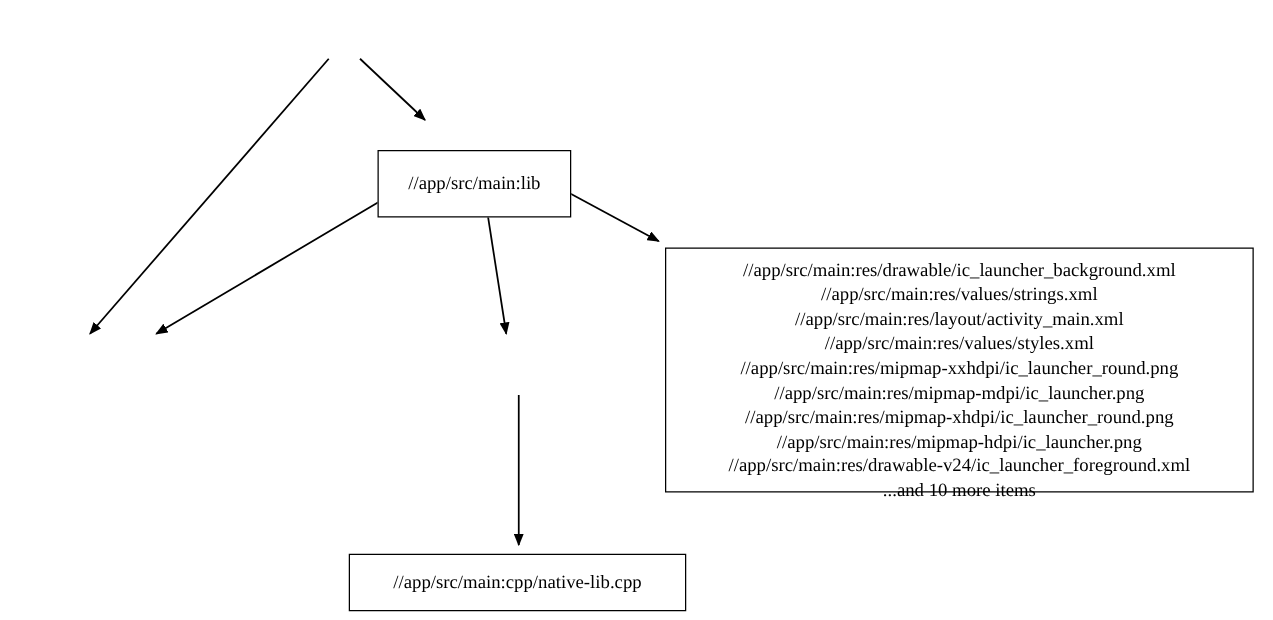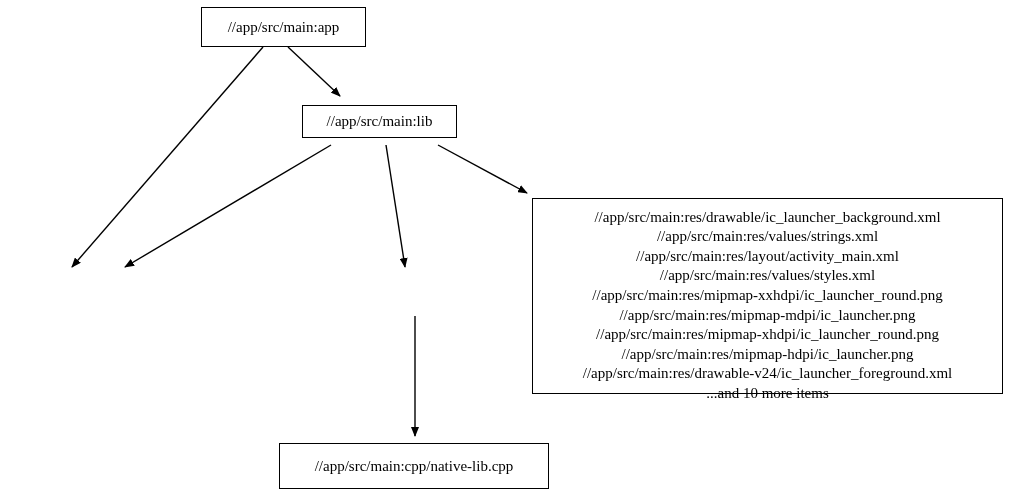--- a/index.html
+++ b/index.html
@@ -73,25 +73,22 @@
 
     <path d="M 331,145 L 125,267" fill="none" stroke="#000000" stroke-width="1.4" marker-end="url(#arrowhead)"></path>
 
     <path d="M 386,145 L 405,267" fill="none" stroke="#000000" stroke-width="1.4" marker-end="url(#arrowhead)"></path>
 
     <path d="M 438,145 L 527,193" fill="none" stroke="#000000" stroke-width="1.4" marker-end="url(#arrowhead)"></path>
 
     <path d="M 415,316 L 415,436" fill="none" stroke="#000000" stroke-width="1.4" marker-end="url(#arrowhead)"></path>
   </svg>
 
-  <div class="node" style="left:201px; top:7px; width:165px; height:40px;">
-    <span class="node-label">//app/src/main:app</span>
-  </div>
 
-  <div class="node" style="left:302px; top:105px; width:155px; height:33px;">
+  <div class="node" style="left:302px; top:120px; width:155px; height:54px;">
     <span class="node-label">//app/src/main:lib</span>
   </div>
 
 
 
   <div class="node node-multiline" style="left:532px; top:198px; width:471px; height:196px;">
     <span class="node-label">//app/src/main:res/drawable/ic_launcher_background.xml
 //app/src/main:res/values/strings.xml
 //app/src/main:res/layout/activity_main.xml
 //app/src/main:res/values/styles.xml

